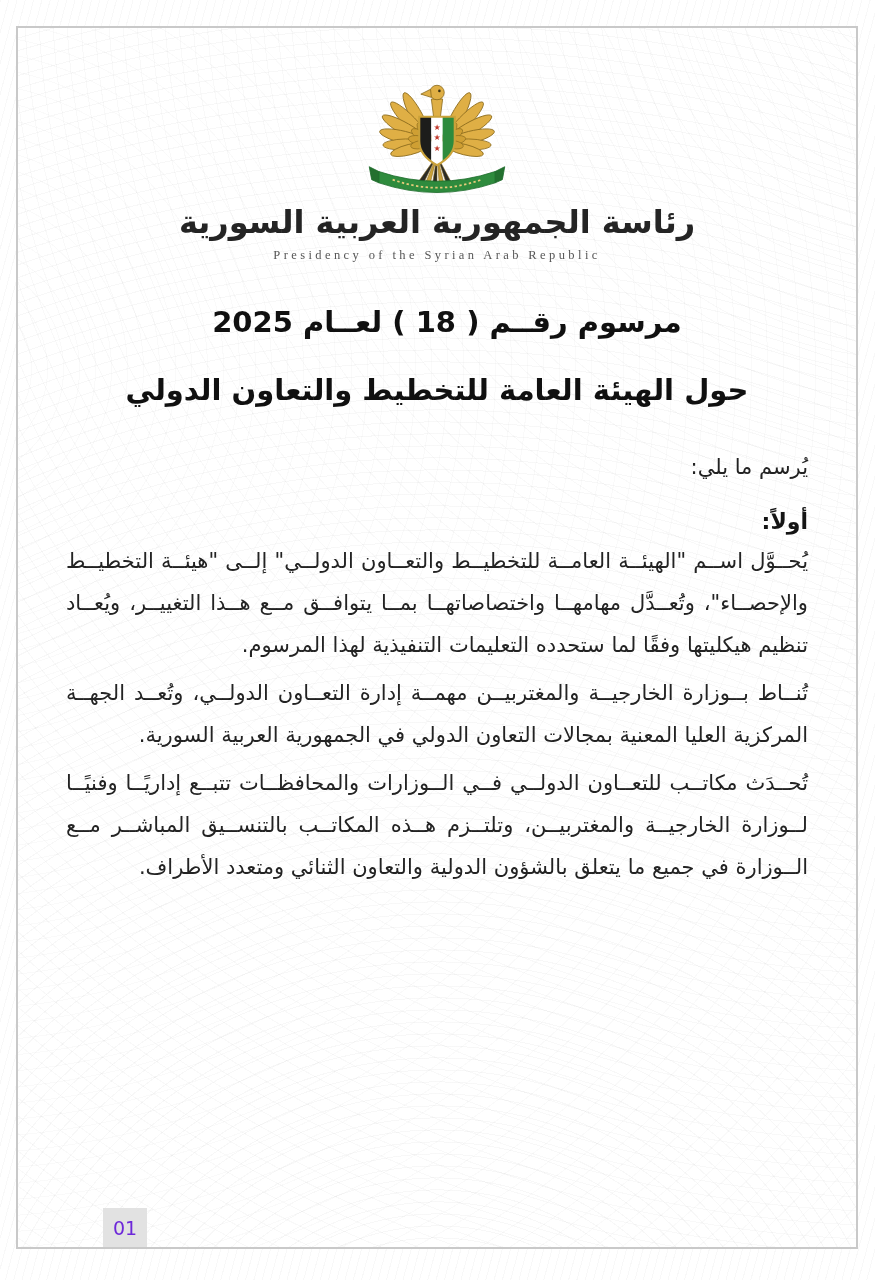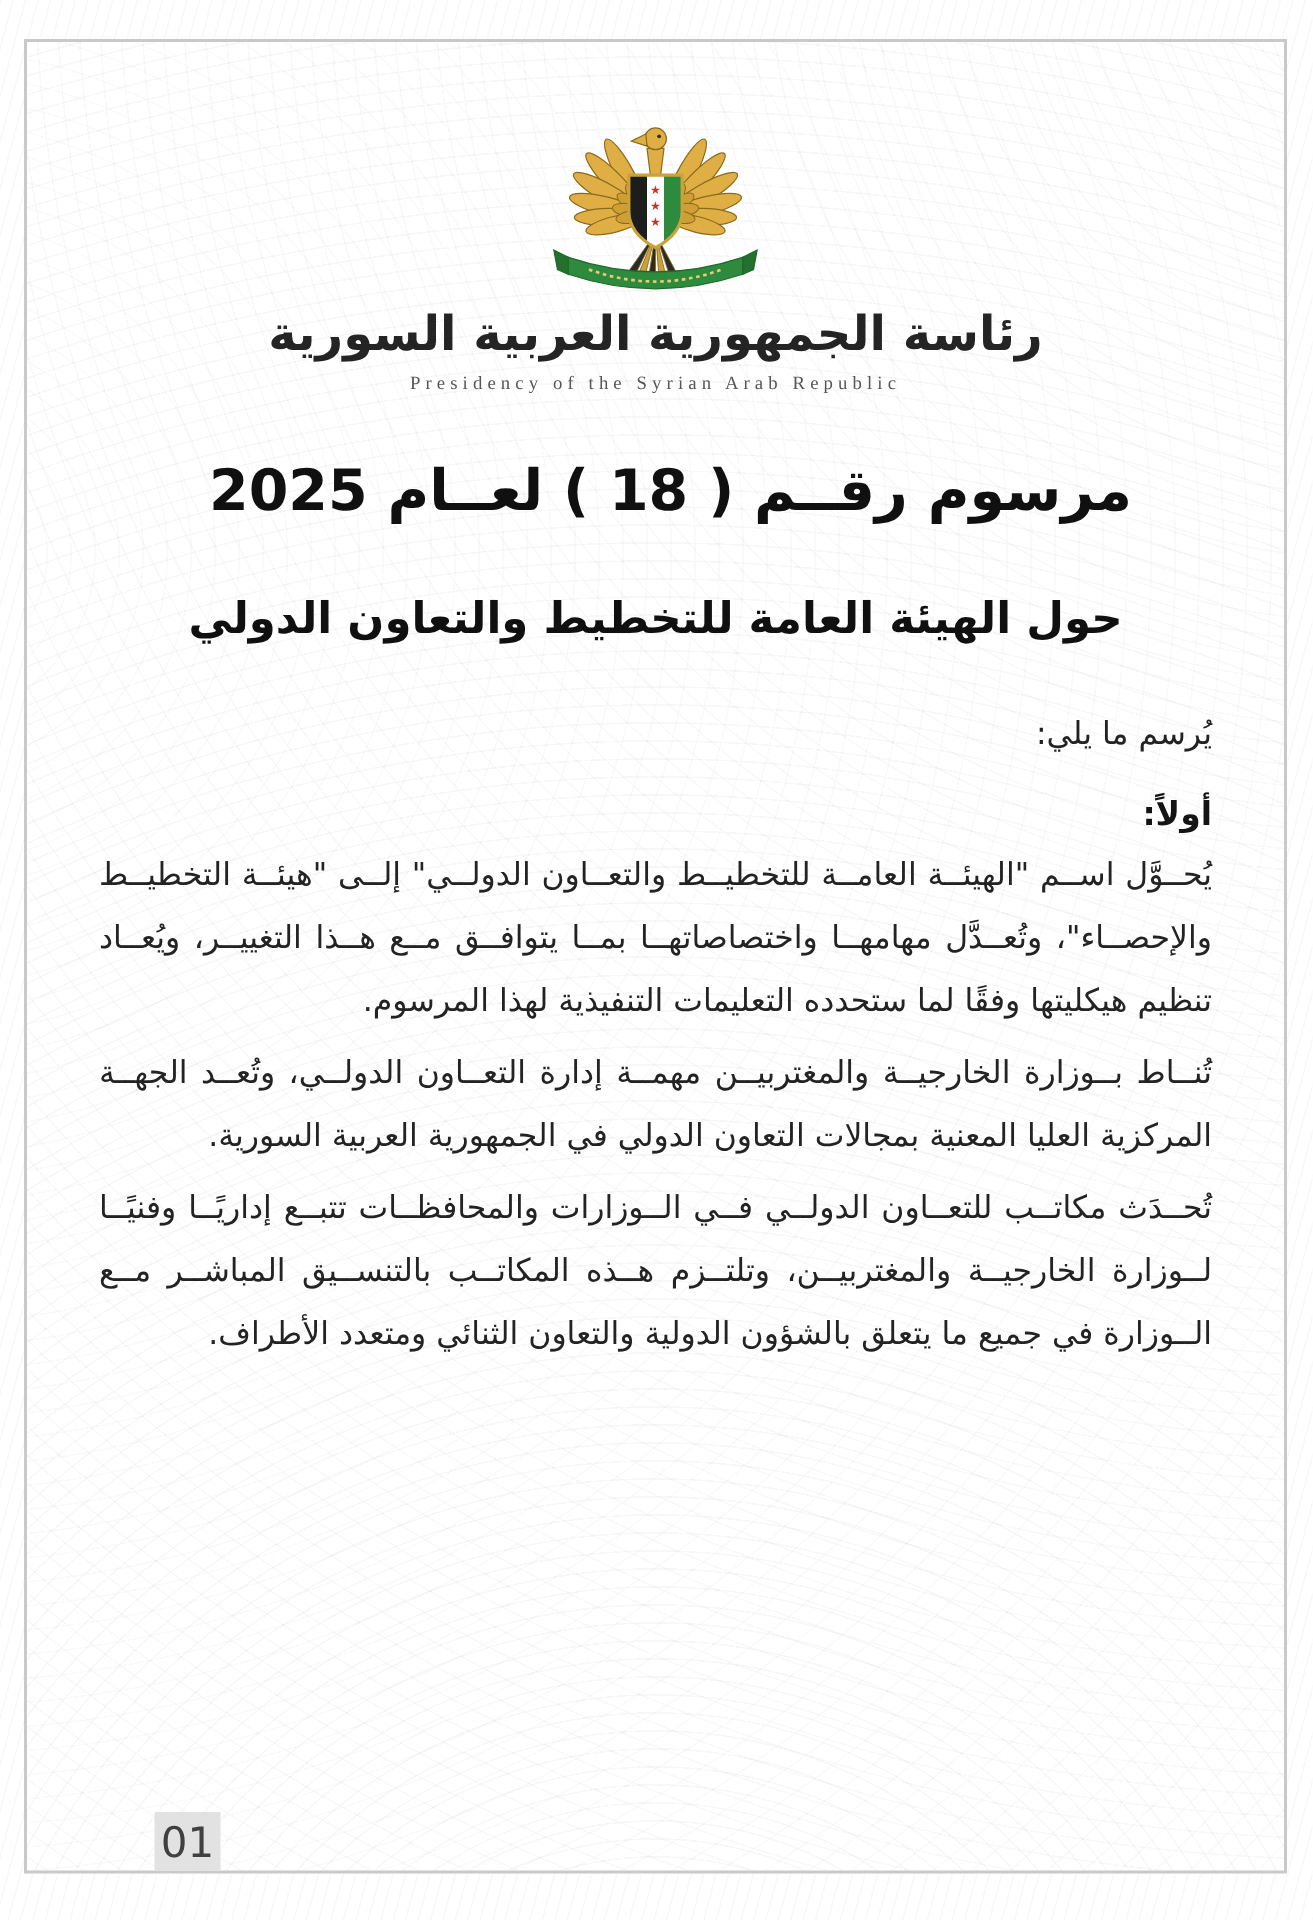--- a/index.html
+++ b/index.html
@@ -27,39 +27,39 @@
   .emblem { display:block; margin:0 auto; }
   .org-ar {
     direction:rtl; font-size:32px; font-weight:bold; color:#242424;
     margin-top:4px; letter-spacing:0;
   }
   .org-en {
     font-size:12.5px; color:#565656; letter-spacing:3.4px;
     margin-top:7px; font-weight:normal;font-family:Liberation Serif, serif;
   }
   .titles { direction:rtl; text-align:center; margin-top:42px; color:#101010; }
-  .titles .t1 { font-size:38px; font-weight:bold;margin-left:20px; }
-  .titles .t2 { font-size:29px; font-weight:bold; margin-top:46px; }
+  .titles .t1 { font-size:29px; font-weight:bold;margin-left:20px; }
+  .titles .t2 { font-size:29px; font-weight:bold; margin-top:34px; }
   .content {
     direction:rtl; padding:0 48px; color:#1d1d1d;
   }
   .preamble {
     margin-top:62px; font-size:23px; font-weight:bold; line-height:2.25;
     text-align:justify; color:#161616;
   }
   .decree-intro { margin-top:48px; font-size:21px; color:#222; }
   .section-heading { margin-top:30px; font-size:22px; font-weight:bold; color:#141414; }
   .section-body {
     margin-top:6px; font-size:21px; line-height:2.0; text-align:justify; color:#232323;
   }
   .page-number {
     position:absolute; left:85px; bottom:-1px;
     width:44px; height:40px; background:#e2e2e2;
     display:flex; align-items:center; justify-content:center;
-    font-size:28px; color:#404040; direction:ltr;
+    font-size:19px; color:#6d28d9; direction:ltr;
   }
 </style>
 </head>
 <body>
 
 <div class="page">
   <div class="frame">
 
     <div class="header">
       <svg class="emblem" viewBox="0 0 220 150" width="178" height="121" aria-hidden="true">

